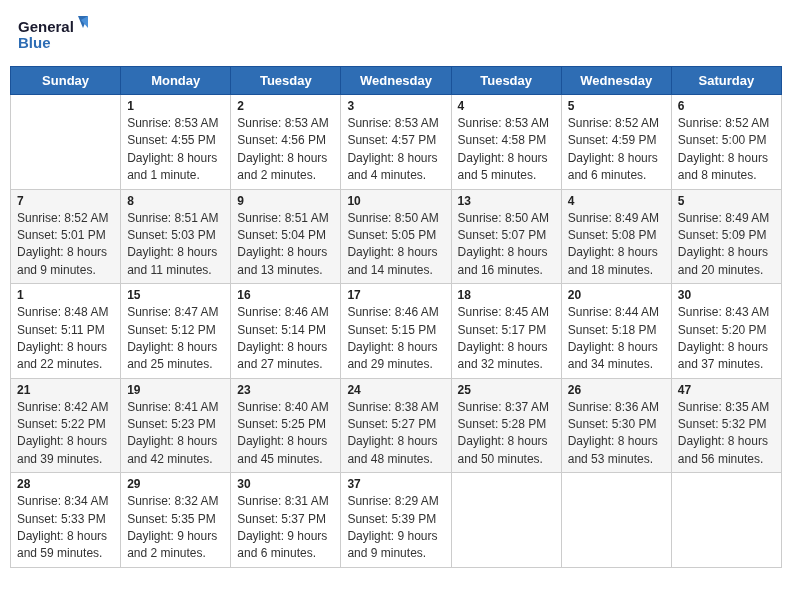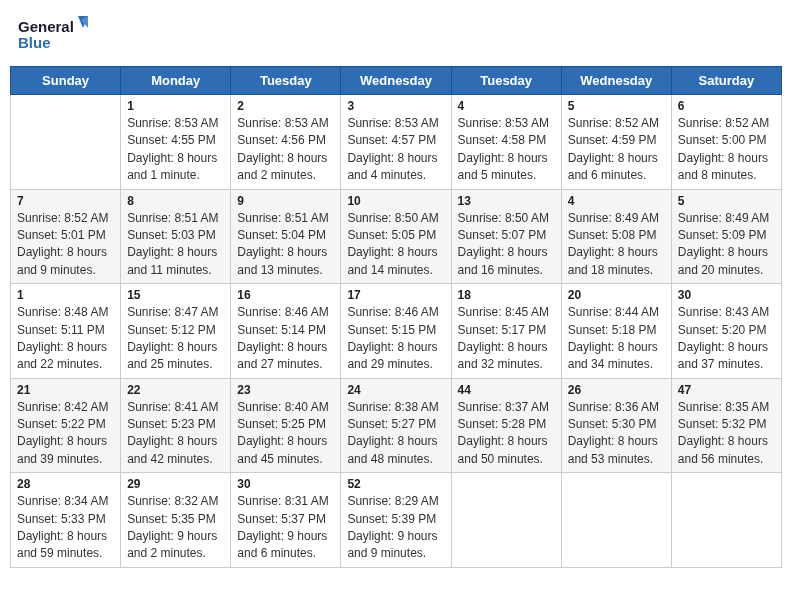--- a/index.html
+++ b/index.html
@@ -194,33 +194,33 @@
           <span class="day-number">30</span>
           <div class="day-info">Sunrise: 8:43 AM<br>Sunset: 5:20 PM<br>Daylight: 8 hours<br>and 37 minutes.</div>
         </td>
       </tr>
       <tr>
         <td>
           <span class="day-number">21</span>
           <div class="day-info">Sunrise: 8:42 AM<br>Sunset: 5:22 PM<br>Daylight: 8 hours<br>and 39 minutes.</div>
         </td>
         <td>
-          <span class="day-number">22</span>
+          <span class="day-number">19</span>
           <div class="day-info">Sunrise: 8:41 AM<br>Sunset: 5:23 PM<br>Daylight: 8 hours<br>and 42 minutes.</div>
         </td>
         <td>
           <span class="day-number">23</span>
           <div class="day-info">Sunrise: 8:40 AM<br>Sunset: 5:25 PM<br>Daylight: 8 hours<br>and 45 minutes.</div>
         </td>
         <td>
           <span class="day-number">24</span>
           <div class="day-info">Sunrise: 8:38 AM<br>Sunset: 5:27 PM<br>Daylight: 8 hours<br>and 48 minutes.</div>
         </td>
         <td>
-          <span class="day-number">44</span>
+          <span class="day-number">25</span>
           <div class="day-info">Sunrise: 8:37 AM<br>Sunset: 5:28 PM<br>Daylight: 8 hours<br>and 50 minutes.</div>
         </td>
         <td>
           <span class="day-number">26</span>
           <div class="day-info">Sunrise: 8:36 AM<br>Sunset: 5:30 PM<br>Daylight: 8 hours<br>and 53 minutes.</div>
         </td>
         <td>
           <span class="day-number">47</span>
           <div class="day-info">Sunrise: 8:35 AM<br>Sunset: 5:32 PM<br>Daylight: 8 hours<br>and 56 minutes.</div>
         </td>
@@ -232,21 +232,21 @@
         </td>
         <td>
           <span class="day-number">29</span>
           <div class="day-info">Sunrise: 8:32 AM<br>Sunset: 5:35 PM<br>Daylight: 9 hours<br>and 2 minutes.</div>
         </td>
         <td>
           <span class="day-number">30</span>
           <div class="day-info">Sunrise: 8:31 AM<br>Sunset: 5:37 PM<br>Daylight: 9 hours<br>and 6 minutes.</div>
         </td>
         <td>
-          <span class="day-number">52</span>
+          <span class="day-number">37</span>
           <div class="day-info">Sunrise: 8:29 AM<br>Sunset: 5:39 PM<br>Daylight: 9 hours<br>and 9 minutes.</div>
         </td>
         <td class="empty-cell"></td>
         <td class="empty-cell"></td>
         <td class="empty-cell"></td>
       </tr>
     </tbody>
 </table>
 
 </body></html>

